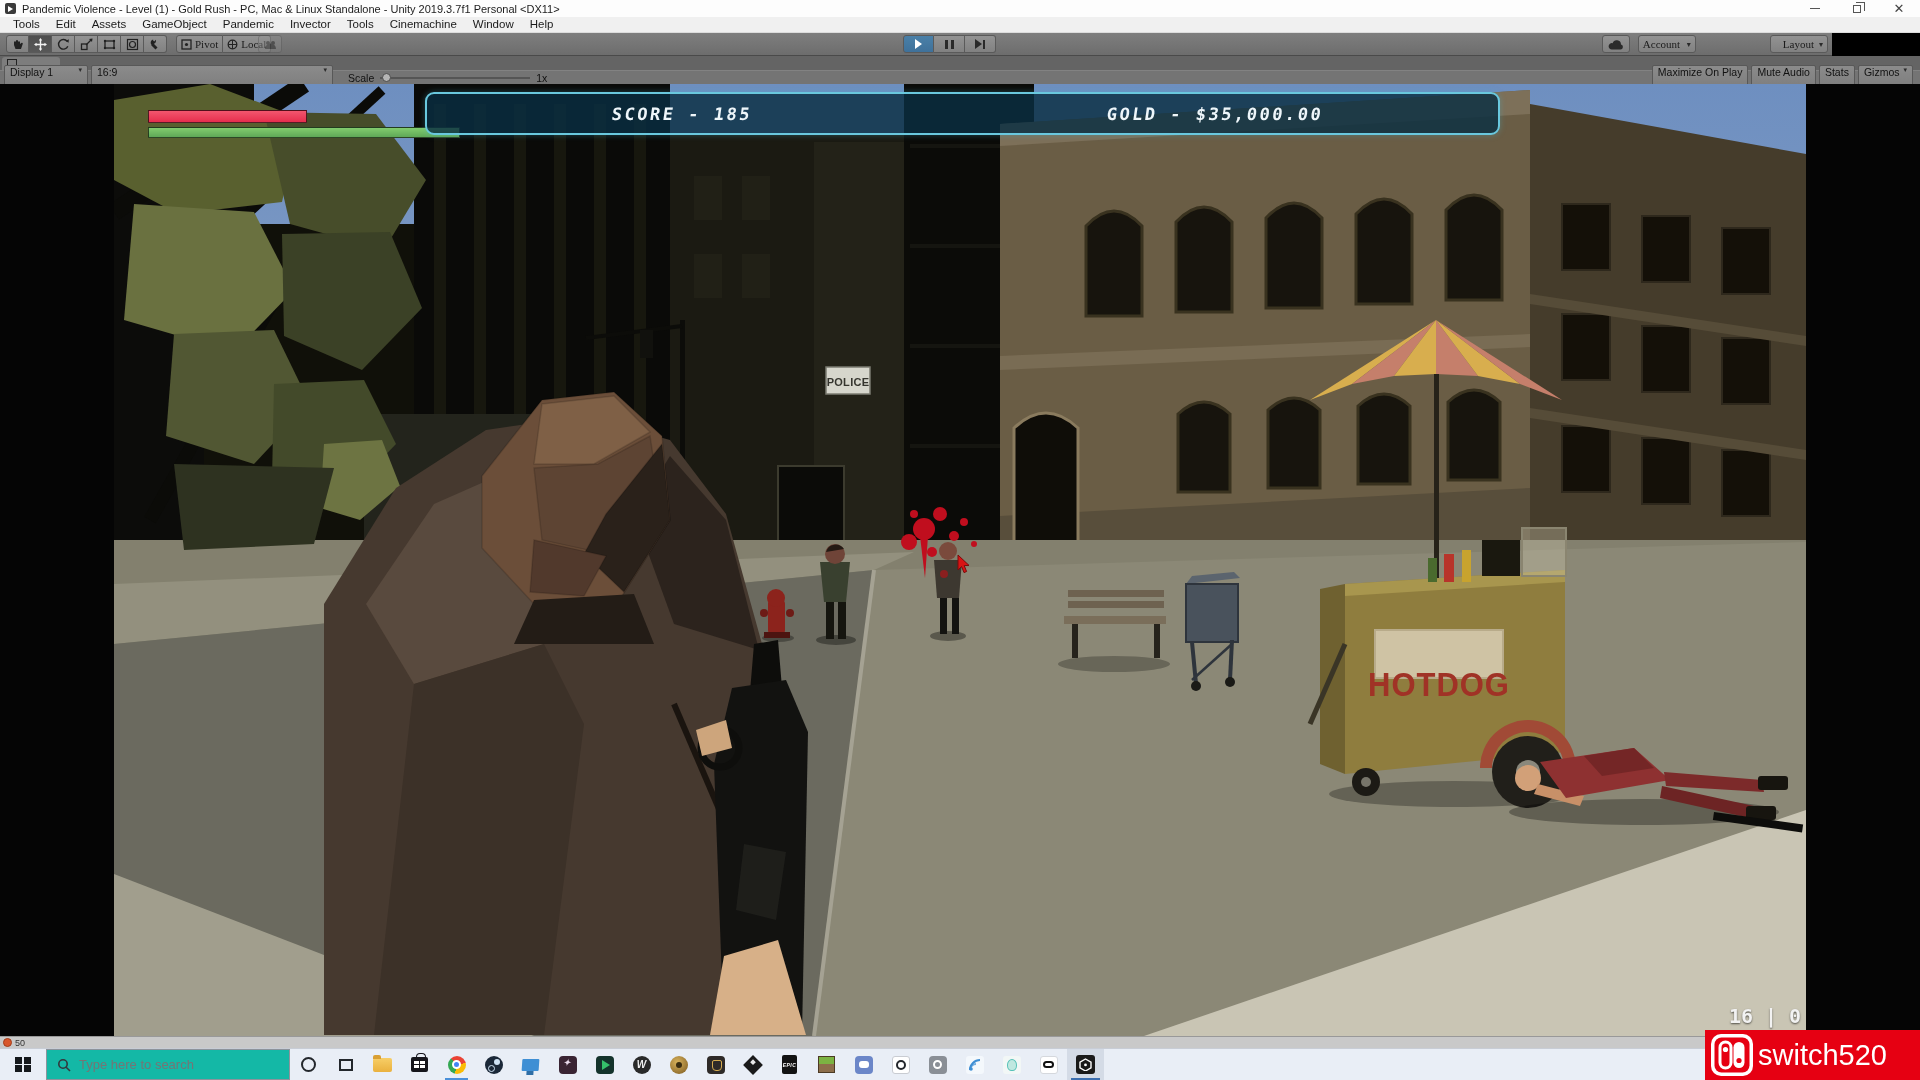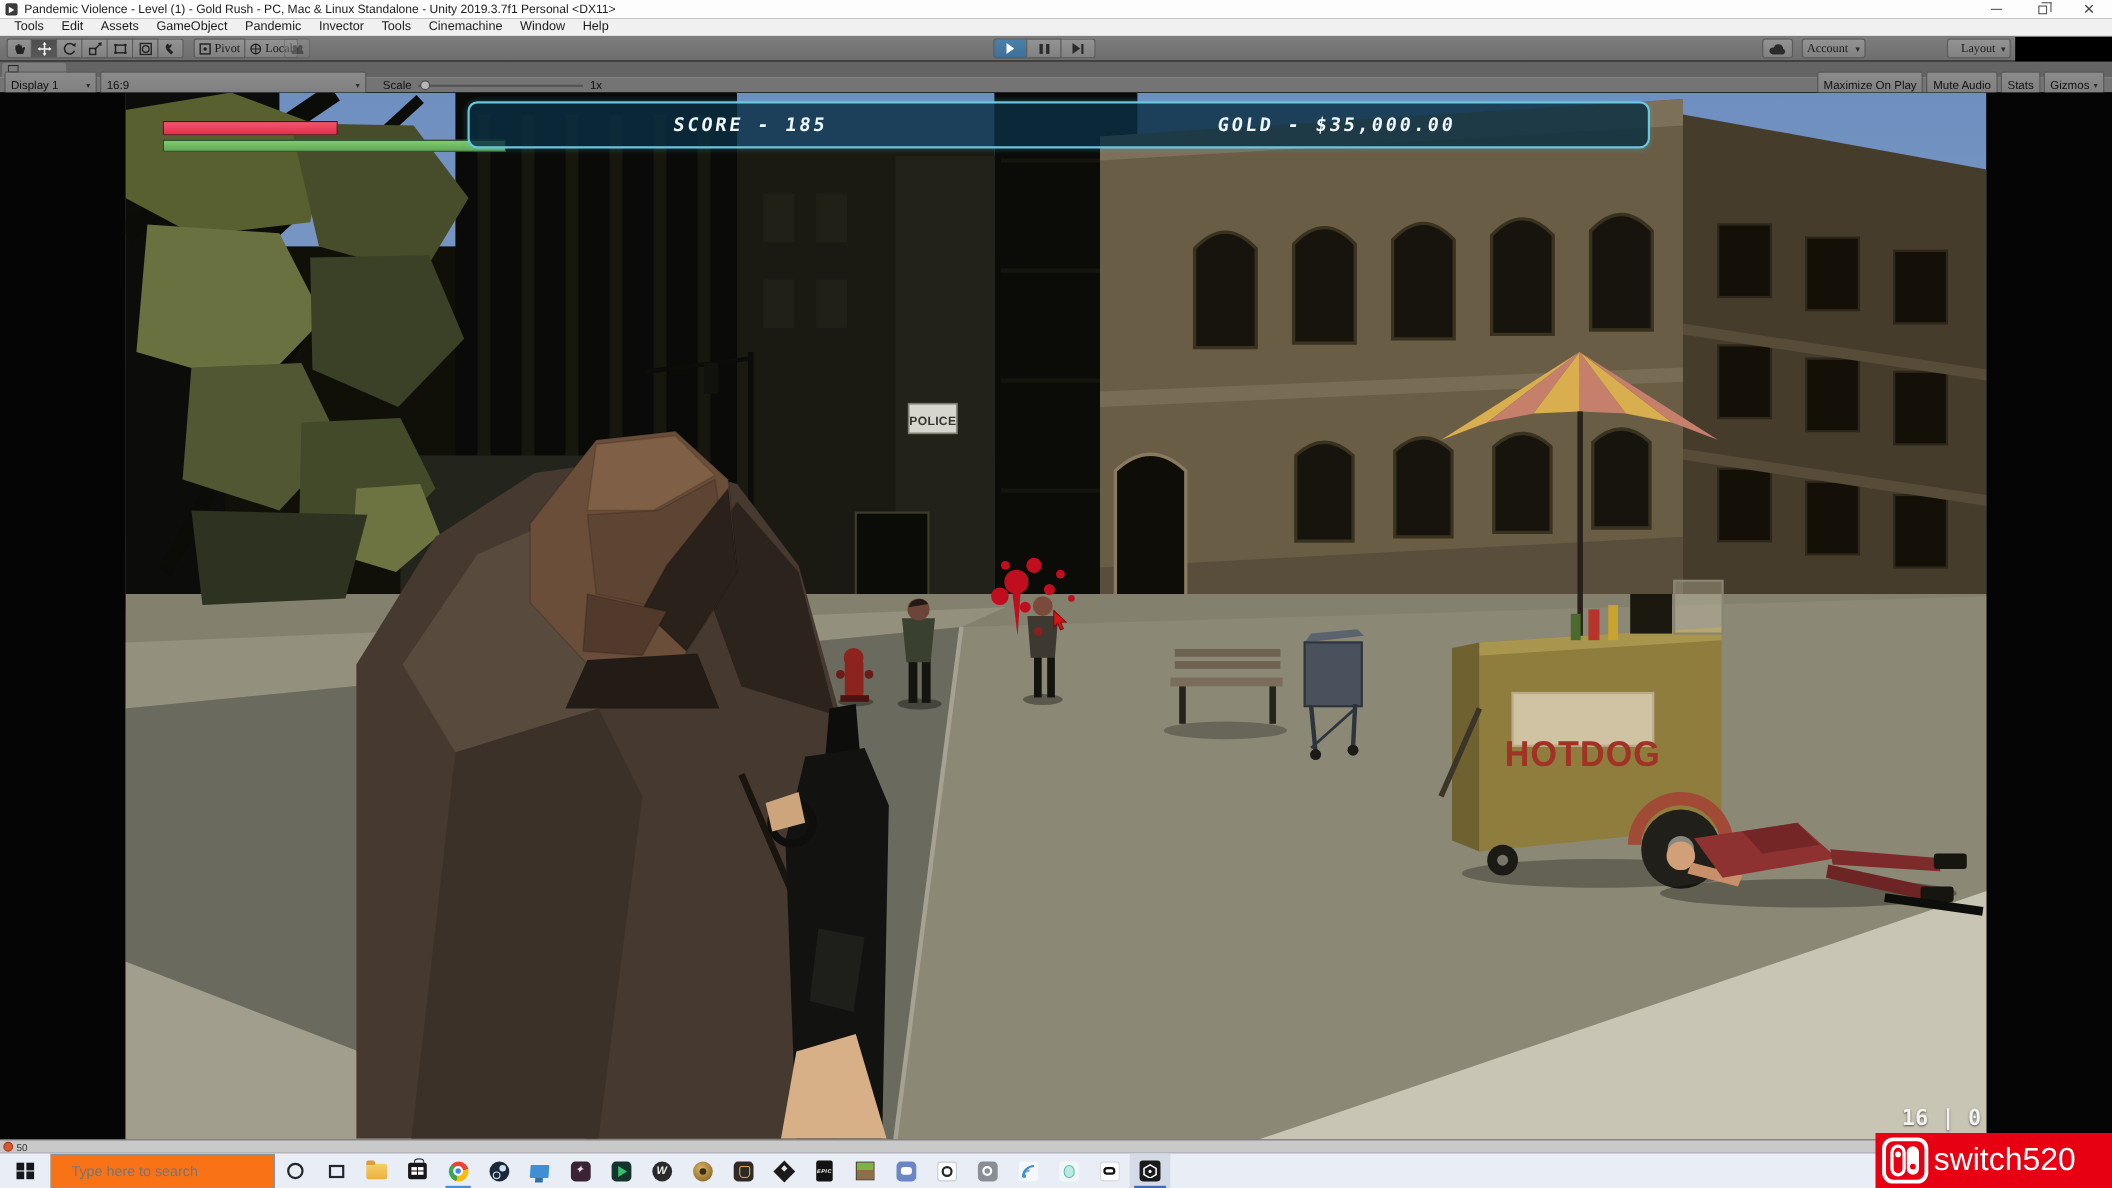--- a/index.html
+++ b/index.html
@@ -40,21 +40,21 @@
   .tri.white { border-left-color:#fff; }
   .bar3 { width:2.5px; height:9px; background:#2a2a2a; }
   .caret { font-size:8px; color:#2a2a2a; margin-left:5px; }
   .ddbtn { min-width:58px; justify-content:space-between; }
 
   
   .tabrow { left:0; top:56px; width:1920px; height:14px; background:#646464; }
   .game-tab { position:absolute; left:2px; top:1px; height:13px; background:#7d7d7d; border-radius:3px 3px 0 0; display:flex; align-items:center; padding:0 10px 0 5px; gap:4px; }
   .game-tab .txt { font-size:10.5px; color:#111;margin-top:23px; }
   .ctrlrow { left:0; top:70px; width:1920px; height:14px; background:#747474; border-top:1px solid #828282; display:flex; align-items:center; }
-  .gbtn { height:26px; background:linear-gradient(#8b8b8b,#7c7c7c); border:1px solid #585858; border-radius:2px; display:flex; align-items:center; font-size:10.5px; color:#111; padding:0 5px; margin-right:3px; }
+  .gbtn { height:26px; background:linear-gradient(#8b8b8b,#7c7c7c); border:1px solid #585858; border-radius:2px; display:flex; font-size:10.5px; color:#111; padding:0 5px; margin-right:3px; }
   .gbtn .caret { font-size:7px; margin-left:4px; }
   .scale-lbl,.scale-val { font-size:10.5px; color:#111; }
   .slider { width:150px; height:2px; background:#555; margin:0 6px; position:relative; }
   .knob { position:absolute; left:2px; top:-4px; width:9px; height:9px; border-radius:50%; background:#b5b5b5; border:1px solid #4c4c4c; }
 
   
   .viewwrap { left:0; top:84px; width:1920px; height:952px; background:#050505; }
   .viewport { left:114px; top:84px; width:1692px; height:952px; overflow:hidden; }
 
   
@@ -72,21 +72,21 @@
   
   .statusbar { left:0; top:1036px; width:1920px; height:12px; background:#c9c9c9; border-top:1px solid #999; display:flex; align-items:center; padding-left:3px; gap:3px; }
   .badge-ico { width:9px; height:9px; border-radius:50%; background:#d8572c; border:1px solid #a33c1b; }
   .badge-count { font-size:9px; color:#333; line-height:10px; }
 
   
   .taskbar { left:0; top:1048px; width:1920px; height:32px; background:#e9eef6; border-top:1px solid #c8cdd6; display:flex; align-items:stretch; }
   .startbtn { width:46px; display:flex; align-items:center; justify-content:center; }
   .winlogo { display:grid; grid-template-columns:7px 7px; grid-template-rows:7px 7px; gap:1.5px; }
   .winlogo i { background:#15181c; }
-  .searchbox { width:204px; background:#f97316; border:1px solid #8d939c; display:flex; align-items:center; gap:8px; padding:0 10px; }
+  .searchbox { width:244px; background:#14b8a6; border:1px solid #8d939c; display:flex; align-items:center; gap:8px; padding:0 10px; }
   .searchbox input { border:none; outline:none; font-size:13px; color:#3a3f45; width:180px; background:transparent; font-family:"Liberation Sans",sans-serif; }
   .tb-ico { width:37px; display:flex; align-items:center; justify-content:center; position:relative; }
   .tb-ico.running::after { content:""; position:absolute; bottom:0; left:7px; right:7px; height:2.5px; background:#4a90d9; }
   .tb-ico.active-app { background:#d4dbe6; }
   .tb-ico.active-app::after { content:""; position:absolute; bottom:0; left:4px; right:4px; height:2.5px; background:#3c6fb0; }
 
   
   .g-circle-outline { width:15px; height:15px; border:2px solid #23272c; border-radius:50%; }
   .g-taskview { width:14px; height:12px; border:2px solid #23272c; position:relative; }
   .g-folder { width:19px; height:14px; background:linear-gradient(#f7ce67,#eab13e); border-radius:2px; position:relative; }

